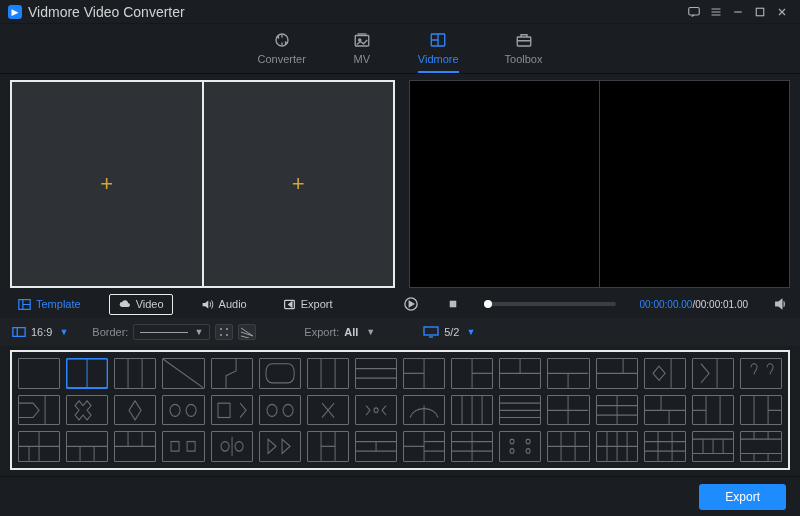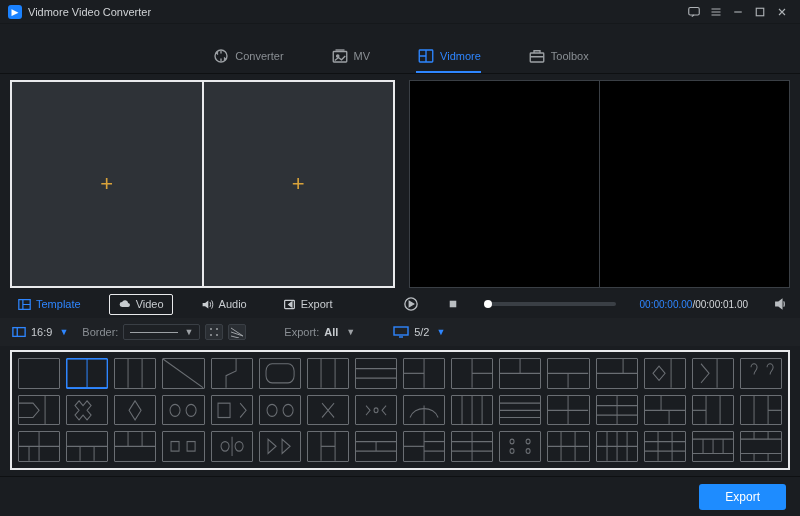--- a/index.html
+++ b/index.html
@@ -12,27 +12,27 @@
     --orange:#d8a23a;
     --border:#3a3f45;
     --panel:#2a2e33;
   }
   *{box-sizing:border-box;font-family:"Segoe UI",Arial,sans-serif;}
   body{margin:0;background:#0e1012;display:flex;justify-content:center;}
   .app{width:800px;height:516px;background:var(--bg);display:flex;flex-direction:column;color:var(--text);position:relative;}
   
   .titlebar{height:24px;display:flex;align-items:center;padding:0 8px;background:var(--bg);border-bottom:1px solid #15181b;}
   .titlebar .logo{width:14px;height:14px;background:#1b82ff;border-radius:3px;display:flex;align-items:center;justify-content:center;margin-right:6px;font-size:9px;color:#fff;}
-  .titlebar .title{font-size:11px;color:#d0d3d6;}
+  .titlebar .title{font-size:14px;color:#d0d3d6;}
   .titlebar .spacer{flex:1;}
   .tb-ico{width:20px;height:20px;display:flex;align-items:center;justify-content:center;color:#aeb2b6;font-size:12px;margin-left:2px;}
   .tb-ico svg{width:12px;height:12px;stroke:#aeb2b6;fill:none;stroke-width:1.5;}
   
   .topnav{height:50px;display:flex;justify-content:center;align-items:flex-end;gap:46px;border-bottom:1px solid #0e1012;}
-  .topnav .tab{display:flex;flex-direction:row;align-items:center;gap:4px;color:var(--muted);font-size:11px;padding-bottom:6px;border-bottom:2px solid transparent;}
+  .topnav .tab{display:flex;flex-direction:column;align-items:center;gap:4px;color:var(--muted);font-size:11px;padding-bottom:6px;border-bottom:2px solid transparent;}
   .topnav .tab.active{color:var(--accent);border-bottom-color:var(--accent);}
   .topnav .tab svg{width:20px;height:18px;}
   
   .main{flex:0 0 216px;display:flex;gap:14px;padding:6px 10px 2px 10px;}
   .collage-panel{flex:1;border:2px solid #e9eaec;display:flex;gap:2px;background:#e9eaec;}
   .collage-cell{flex:1;background:#2e3237;display:flex;align-items:center;justify-content:center;}
   .collage-cell .plus{color:var(--orange);font-size:22px;font-weight:300;}
   .preview-panel{flex:1;display:flex;gap:1px;border:1px solid #3a3f45;background:#3a3f45;}
   .preview-cell{flex:1;background:#000;}
   
@@ -44,21 +44,21 @@
   .subtab svg{width:13px;height:13px;}
   .playback{display:flex;align-items:center;gap:24px;flex:1;}
   .pbtn{width:18px;height:18px;display:flex;align-items:center;justify-content:center;}
   .pbtn svg{width:14px;height:14px;stroke:#b9bdc1;fill:none;stroke-width:1.5;}
   .prog{flex:1;height:4px;background:#3a3f45;border-radius:2px;position:relative;}
   .prog .dot{position:absolute;left:0;top:50%;width:8px;height:8px;background:#fff;border-radius:50%;transform:translate(-2px,-50%);}
   .time{font-size:10px;}
   .time .cur{color:var(--accent);}
   .time .sep,.time .tot{color:#d5d8db;}
   
-  .options{height:28px;background:#1e2125;display:flex;align-items:center;padding:0 12px;gap:14px;font-size:11px;color:var(--text);}
+  .options{height:28px;background:#1e2125;display:flex;align-items:center;padding:0 12px;gap:24px;font-size:11px;color:var(--text);}
   .opt{display:flex;align-items:center;gap:5px;}
   .opt .caret{color:var(--accent);font-size:9px;margin-left:2px;}
   .opt-label{color:var(--muted);}
   .border-line{width:48px;height:0;border-top:1.5px solid #9da1a5;}
   .sqbtn{width:18px;height:16px;border:1px solid #3a3f45;border-radius:2px;display:flex;align-items:center;justify-content:center;background:#2a2e33;}
   .sqbtn svg{width:12px;height:12px;}
   
   .template-wrap{flex:1;padding:4px 10px 6px 10px;}
   .template-grid{border:2px solid #e9eaec;height:100%;padding:6px;display:grid;grid-template-columns:repeat(16,1fr);grid-template-rows:repeat(3,1fr);gap:6px;}
   .tpl{border:1px solid #6a6e73;border-radius:1px;display:flex;align-items:center;justify-content:center;}

